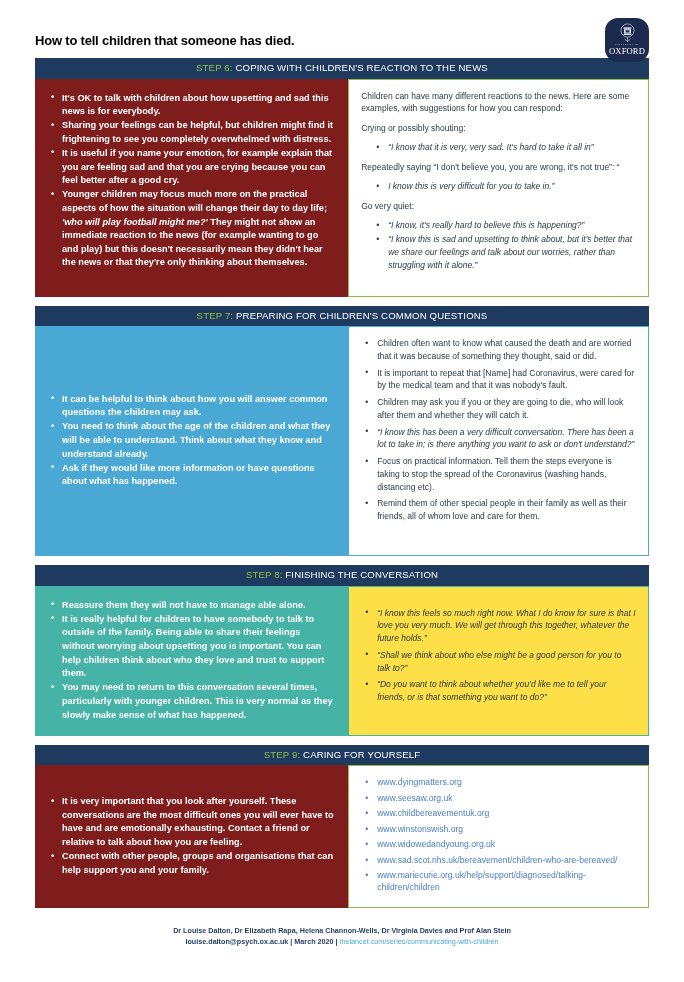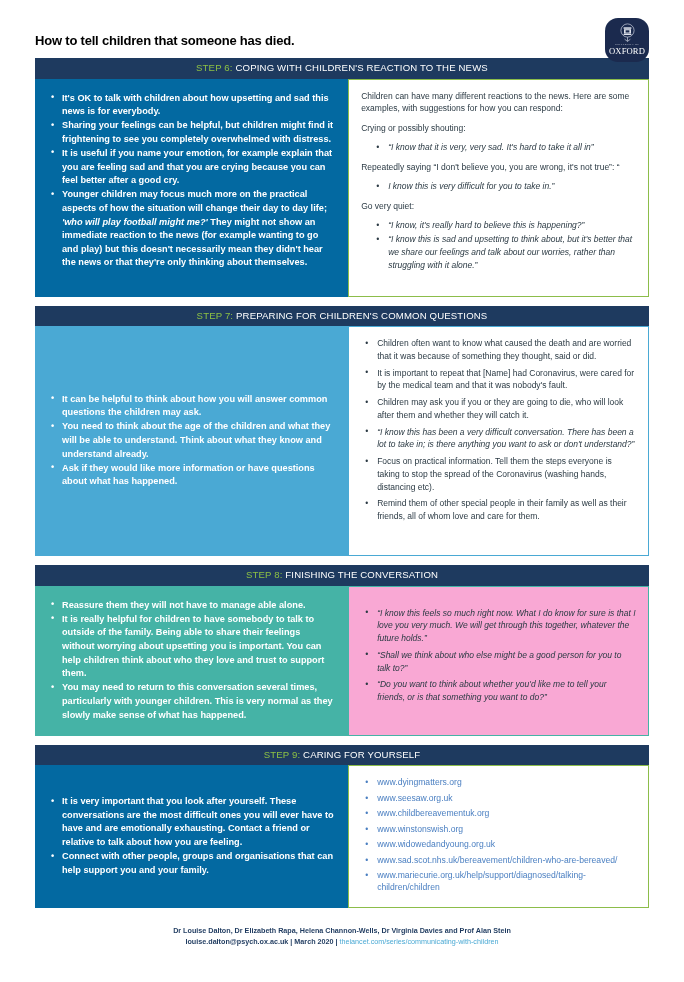--- a/index.html
+++ b/index.html
@@ -92,27 +92,27 @@
   .panel-left {
     width: 51%;
     padding: 13px 14px 13px 14px;
   }
   .panel-right {
     width: 49%;
     padding: 10px 12px 10px 12px;
   }
 
   
-  .green-fill   { background: #0369a1; color: #ffffff; }
+  .green-fill   { background: #7f1d1d; color: #ffffff; }
   .blue-fill    { background: #4aa9d4; color: #ffffff; }
   .teal-fill    { background: #45b3a6; color: #ffffff; }
 
   .green-outline { background: #ffffff; border: 1.4px solid #8cbd4a; color: #26323c; }
   .blue-outline  { background: #ffffff; border: 1.4px solid #4aa9d4; color: #26323c; }
-  .teal-outline  { background: #f9a8d4; border: 1.4px solid #45b3a6; color: #26323c; }
+  .teal-outline  { background: #fde047; border: 1.4px solid #45b3a6; color: #26323c; }
 
   
   ul.blist { list-style: none; }
   ul.blist > li {
     position: relative;
     padding-left: 13px;
     margin-bottom: 1px;
   }
   ul.blist > li::before {
     content: "\2022";

